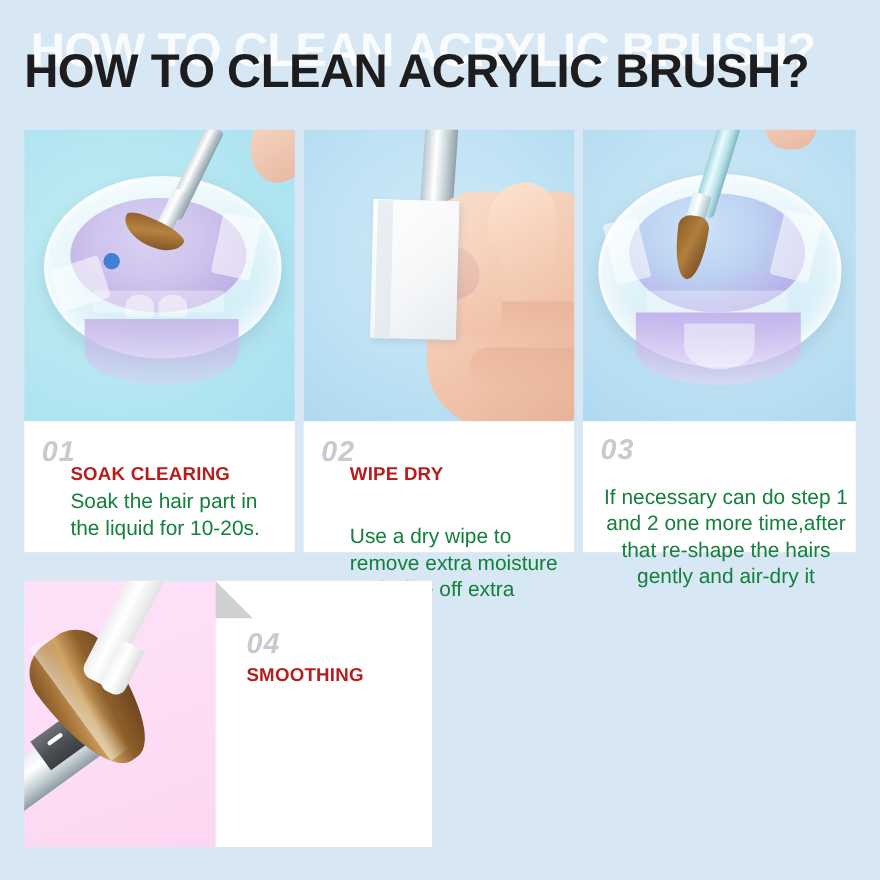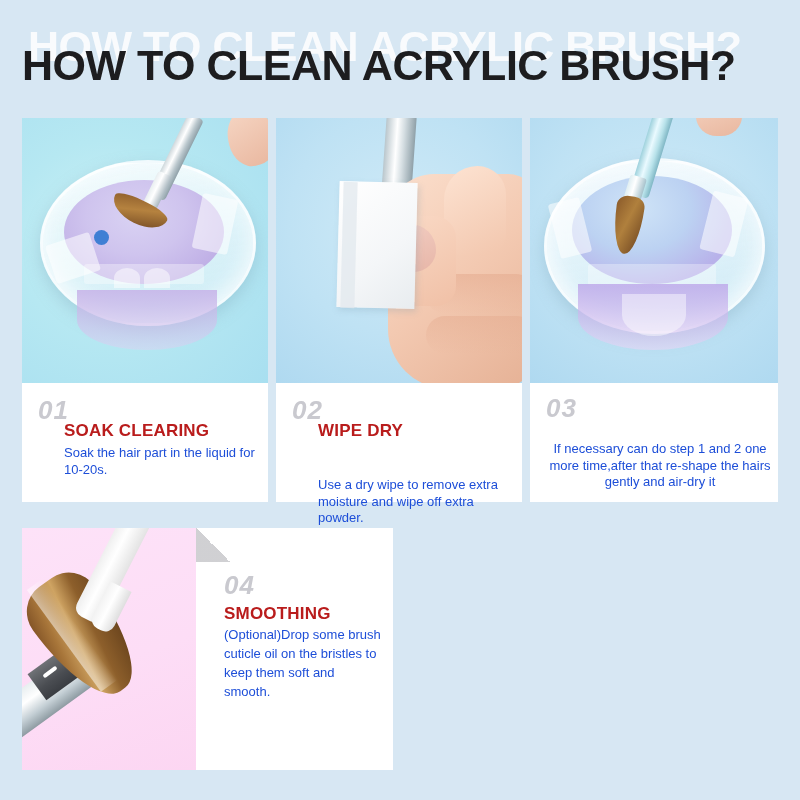--- a/index.html
+++ b/index.html
@@ -45,21 +45,21 @@
     letter-spacing:1px;
     font-family:"Liberation Sans", sans-serif;
   }
   .head{
     position:absolute;
     color:#b91c1c;font-weight:bold;font-size:17px;
     letter-spacing:.2px;white-space:nowrap;
   }
   .body{
     position:absolute;
-    color:#1d4ed8;font-size:13px;line-height:1.27;
+    color:#15803d;font-size:19px;line-height:1.27;
   }
 
   
   .c1 .num{left:16px;top:12px;}
   .c1 .head{left:42px;top:38px;}
   .c1 .body{left:42px;top:62px;width:200px;}
   
   .c2 .num{left:16px;top:12px;}
   .c2 .head{left:42px;top:38px;}
   .c2 .body{left:42px;top:62px;width:196px;margin-top:32px;}
@@ -244,18 +244,17 @@
 
         <div style="position:absolute;left:78px;top:-30px;width:30px;height:128px;border-radius:10px;transform:rotate(27deg);
              background:linear-gradient(90deg,#efefef,#ffffff 40%,#e3e3e3);"></div>
         <div style="position:absolute;left:76px;top:56px;width:24px;height:48px;border-radius:0 0 10px 10px;transform:rotate(27deg);
              background:linear-gradient(90deg,#f2f2f2,#ffffff 45%,#dedede);"></div>
       </div>
       <div class="p-text c4">
         <div class="corner-cut"></div>
         <div class="num">04</div>
         <div class="head">SMOOTHING</div>
-        <div class="body">(Optional)Drop some brush cuticle oil on the bristles to keep them soft and smooth.</div>
       </div>
     </div>
 
   </div>
 </div>
 
 </body></html>

